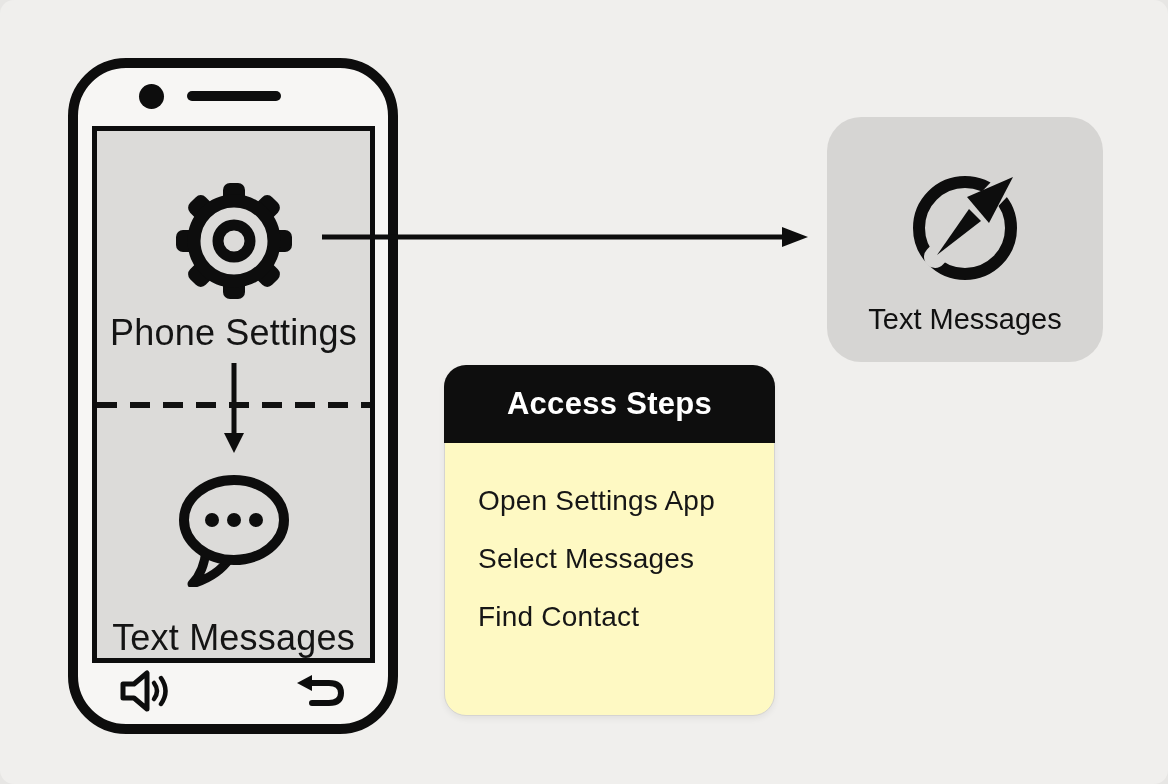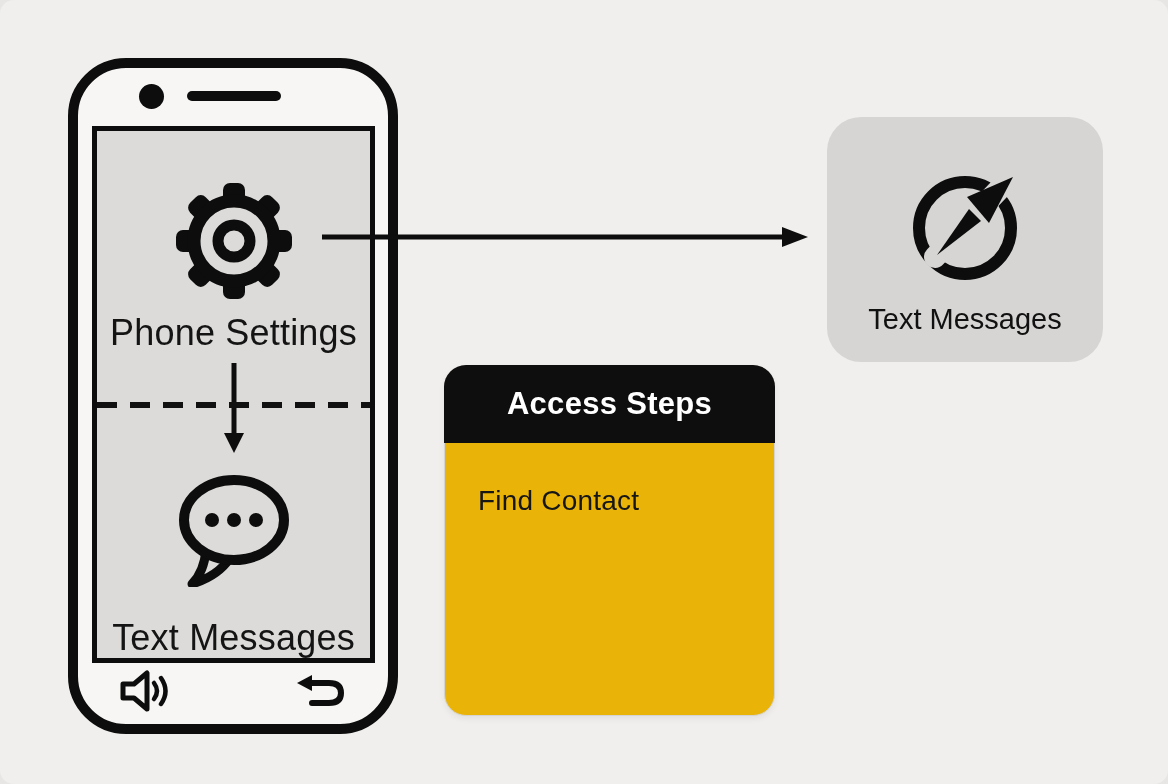--- a/index.html
+++ b/index.html
@@ -45,21 +45,21 @@
     background:#d6d5d3;border-radius:34px;
   }
   .app-card-label{
     position:absolute;left:827px;top:303px;width:276px;text-align:center;
     font-size:29px;font-weight:500;color:#111;
   }
 
   
   .steps-card{
     position:absolute;left:444px;top:365px;width:331px;height:351px;
-    box-sizing:border-box;background:#eab308;border:1px solid #d5d4d2;
+    box-sizing:border-box;background:#fef9c3;border:1px solid #d5d4d2;
     border-radius:22px;box-shadow:0 3px 6px rgba(0,0,0,0.06);
   }
   .steps-header{
     position:absolute;left:-1px;top:-1px;width:331px;height:78px;
     background:#0e0e0e;border-radius:22px 22px 0 0;
     display:flex;align-items:center;justify-content:center;
   }
   .steps-title{color:#ffffff;font-size:31px;font-weight:700;letter-spacing:0.3px;}
   .steps-list{
     position:absolute;left:33px;top:106px;margin:0;padding:0;list-style:none;
@@ -141,17 +141,19 @@
     <polygon points="118,20 72,40 94,66" fill="#0d0d0d"></polygon>
   </svg>
 
   <div class="app-card-label">Text Messages</div>
 
   <div class="steps-card">
     <div class="steps-header">
       <span class="steps-title">Access Steps</span>
     </div>
     <ul class="steps-list">
+      <li>Open Settings App</li>
+      <li>Select Messages</li>
       <li>Find Contact</li>
     </ul>
   </div>
 
 </div>
 
 </body></html>

